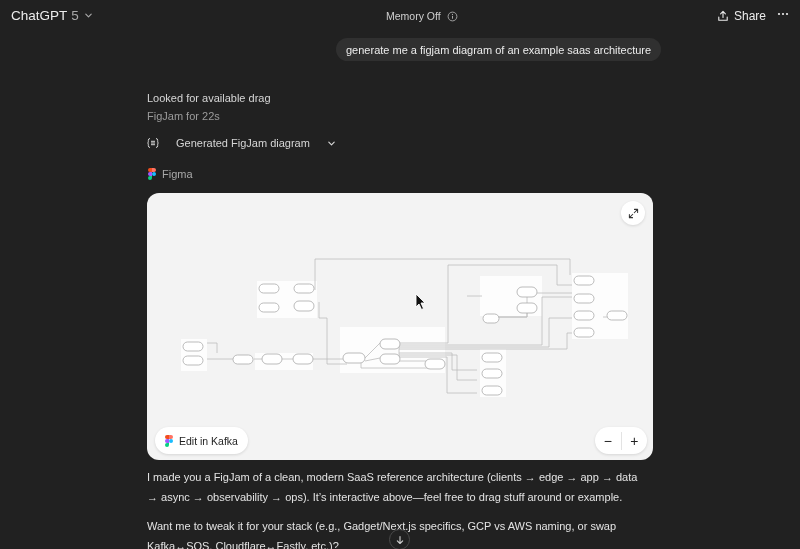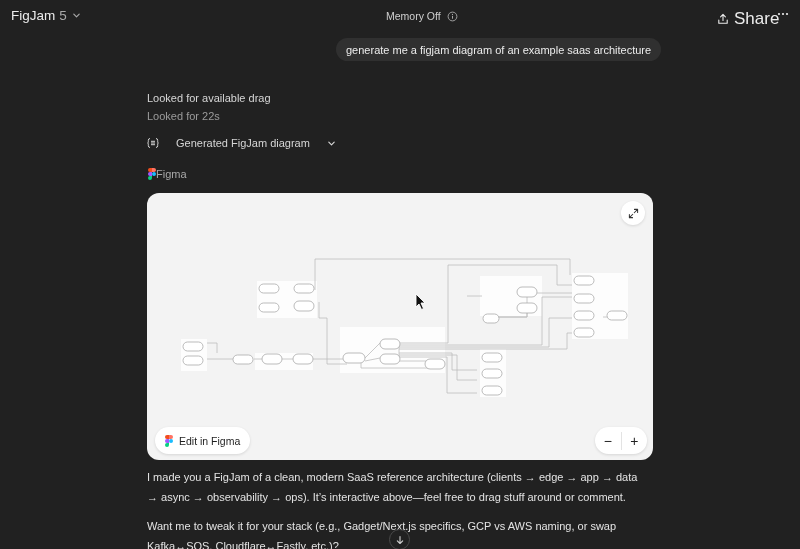--- a/index.html
+++ b/index.html
@@ -5,31 +5,31 @@
     * { box-sizing: border-box; margin: 0; padding: 0; }
     html, body { width: 800px; height: 549px; overflow: hidden; background: #212121; }
     body { font-family: "Liberation Sans", sans-serif; color: #ececec; position: relative; }
 
     
     .topbar { position: absolute; left: 0; top: 0; width: 800px; height: 33px; }
     .model-picker { position: absolute; left: 11px; top: 8px; display: flex; align-items: center; gap: 4px; font-size: 13.5px; color: #ececec; cursor: pointer; }
     .model-picker .ver { color: #a8a8a8; }
     .model-picker svg { margin-left: 1px; }
     .memory { position: absolute; left: 386px; top: 10px; font-size: 10.5px; color: #cfcfcf; display: flex; align-items: center; gap: 6px; }
-    .share { position: absolute; left: 717px; top: 9px; font-size: 17px; color: #ececec; display: flex; align-items: center; gap: 5px; cursor: pointer; }
+    .share { position: absolute; left: 717px; top: 9px; font-size: 12px; color: #ececec; display: flex; align-items: center; gap: 5px; cursor: pointer; }
     .more { position: absolute; left: 777px; top: 8px; font-size: 13px; letter-spacing: 0px; color: #ececec; cursor: pointer; }
 
     
     .user-bubble { position: absolute; left: 336px; top: 38px; height: 23px; padding: 0 10px; border-radius: 12px; background: #303030; font-size: 11px; color: #ececec; display: flex; align-items: center; }
 
     
     .status1 { position: absolute; left: 147px; top: 92px; font-size: 11px; color: #d6d6d6; }
     .status2 { position: absolute; left: 147px; top: 110px; font-size: 11px; color: #9b9b9b; }
     .gen-diagram { position: absolute; left: 147px; top: 137px; font-size: 11px; color: #d6d6d6; display: flex; align-items: center; gap: 17px; cursor: pointer; }
-    .figma-label { position: absolute; left: 148px; top: 168px; font-size: 11px; color: #a8a8a8; display: flex; align-items: center; }
+    .figma-label { position: absolute; left: 148px; top: 168px; font-size: 11px; color: #a8a8a8; display: flex; align-items: center; gap: 6px; }
 
     
     .embed { position: absolute; left: 147px; top: 193px; width: 506px; height: 267px; background: #f3f3f3; border-radius: 12px; overflow: hidden; }
     .embed svg.canvas { position: absolute; left: 0; top: 0; }
     .expand-btn { position: absolute; right: 8px; top: 8px; width: 24px; height: 24px; border-radius: 50%; background: #ffffff; box-shadow: 0 1px 3px rgba(0,0,0,0.12); display: flex; align-items: center; justify-content: center; cursor: pointer; }
     .edit-figma { position: absolute; left: 8px; top: 234px; height: 27px; padding: 0 10px 0 10px; border-radius: 14px; background: #ffffff; box-shadow: 0 1px 3px rgba(0,0,0,0.12); display: flex; align-items: center; gap: 6px; font-size: 10.5px; color: #1f1f1f; cursor: pointer; }
     .zoom-ctrl { position: absolute; right: 6px; top: 234px; height: 27px; width: 52px; border-radius: 14px; background: #ffffff; box-shadow: 0 1px 3px rgba(0,0,0,0.12); display: flex; align-items: center; }
     .zoom-ctrl .zbtn { width: 26px; height: 27px; display: flex; align-items: center; justify-content: center; font-size: 14px; color: #1f1f1f; cursor: pointer; }
     .zoom-ctrl .divider { width: 1px; height: 18px; background: #e3e3e3; }
     .cursor { position: absolute; left: 268px; top: 100px; }
@@ -38,21 +38,21 @@
     .reply { position: absolute; left: 147px; top: 467px; width: 500px; font-size: 11px; line-height: 20px; color: #e3e3e3; }
     .reply p + p { margin-top: 9px; }
 
     .scroll-down { position: absolute; left: 389px; top: 529px; width: 21px; height: 21px; border-radius: 50%; border: 1px solid #4a4a4a; background: #212121; display: flex; align-items: center; justify-content: center; cursor: pointer; }
   </style>
 </head>
 <body>
 
 <div class="topbar">
   <div class="model-picker">
-    <span>FigJam</span>
+    <span>ChatGPT</span>
     <span class="ver">5</span>
     <svg width="9" height="9" viewBox="0 0 10 10">
         <path d="M2 3.5 L5 6.5 L8 3.5" fill="none" stroke="#a8a8a8" stroke-width="1.3" stroke-linecap="round" stroke-linejoin="round"></path>
       </svg>
   </div>
 
   <div class="memory">
     <span>Memory Off</span>
     <svg width="11" height="11" viewBox="0 0 12 12">
         <circle cx="6" cy="6" r="4.8" fill="none" stroke="#a8a8a8" stroke-width="1"></circle>
@@ -76,21 +76,21 @@
         <circle cx="10" cy="6" r="1.1" fill="#ececec"></circle>
       </svg>
   </div>
 </div>
 
 <div class="user-bubble">
   <span>generate me a figjam diagram of an example saas architecture</span>
 </div>
 
 <div class="status1">Looked for available drag</div>
-<div class="status2">Looked for 22s</div>
+<div class="status2">FigJam for 22s</div>
 
 <div class="gen-diagram">
   <svg width="12" height="12" viewBox="0 0 12 12">
       <path d="M3 1.5 Q1.3 1.5 1.3 3.5 V4.8 Q1.3 6 0.7 6 Q1.3 6 1.3 7.2 V8.5 Q1.3 10.5 3 10.5" fill="none" stroke="#d6d6d6" stroke-width="1"></path>
       <path d="M9 1.5 Q10.7 1.5 10.7 3.5 V4.8 Q10.7 6 11.3 6 Q10.7 6 10.7 7.2 V8.5 Q10.7 10.5 9 10.5" fill="none" stroke="#d6d6d6" stroke-width="1"></path>
       <line x1="4" y1="4.3" x2="8" y2="4.3" stroke="#d6d6d6" stroke-width="1"></line>
       <line x1="4" y1="6" x2="8" y2="6" stroke="#d6d6d6" stroke-width="1"></line>
       <line x1="4" y1="7.7" x2="8" y2="7.7" stroke="#d6d6d6" stroke-width="1"></line>
     </svg>
   <span>Generated FigJam diagram</span>
@@ -185,32 +185,32 @@
   </div>
 
   <div class="edit-figma">
     <svg width="8" height="12" viewBox="0 0 8 12">
         <path d="M2 0 H4 V4 H2 A2 2 0 0 1 2 0 Z" fill="#f24e1e"></path>
         <path d="M4 0 H6 A2 2 0 0 1 6 4 H4 Z" fill="#ff7262"></path>
         <path d="M2 4 H4 V8 H2 A2 2 0 0 1 2 4 Z" fill="#a259ff"></path>
         <circle cx="6" cy="6" r="2" fill="#1abcfe"></circle>
         <path d="M2 8 H4 V10 A2 2 0 1 1 2 8 Z" fill="#0acf83"></path>
       </svg>
-    <span>Edit in Figma</span>
+    <span>Edit in Kafka</span>
   </div>
 
   <div class="zoom-ctrl">
     <div class="zbtn">−</div>
     <div class="divider"></div>
     <div class="zbtn">+</div>
   </div>
 </div>
 
 <div class="reply">
-  <p>I made you a FigJam of a clean, modern SaaS reference architecture (clients → edge → app → data → async → observability → ops). It’s interactive above—feel free to drag stuff around or comment.</p>
+  <p>I made you a FigJam of a clean, modern SaaS reference architecture (clients → edge → app → data → async → observability → ops). It’s interactive above—feel free to drag stuff around or example.</p>
   <p>Want me to tweak it for your stack (e.g., Gadget/Next.js specifics, GCP vs AWS naming, or swap Kafka↔SQS, Cloudflare↔Fastly, etc.)?</p>
 </div>
 
 <div class="scroll-down">
   <svg width="10" height="10" viewBox="0 0 10 10">
       <path d="M5 1.5 V8.3 M2.3 5.8 L5 8.5 L7.7 5.8" fill="none" stroke="#cfcfcf" stroke-width="1.1" stroke-linecap="round" stroke-linejoin="round"></path>
     </svg>
 </div>
 
 </body></html>

